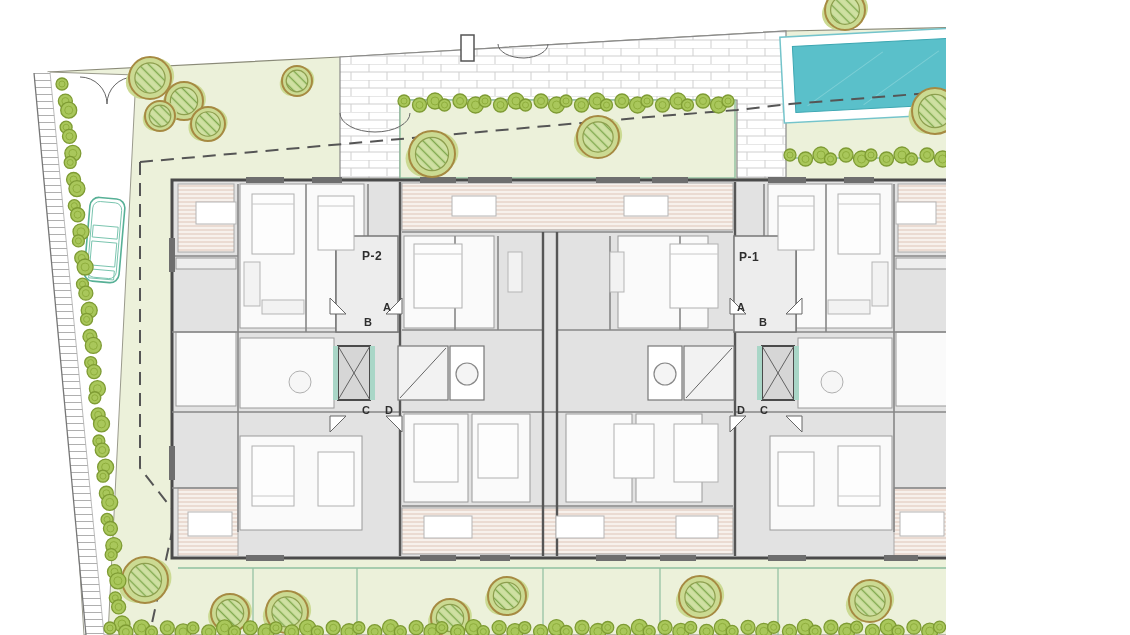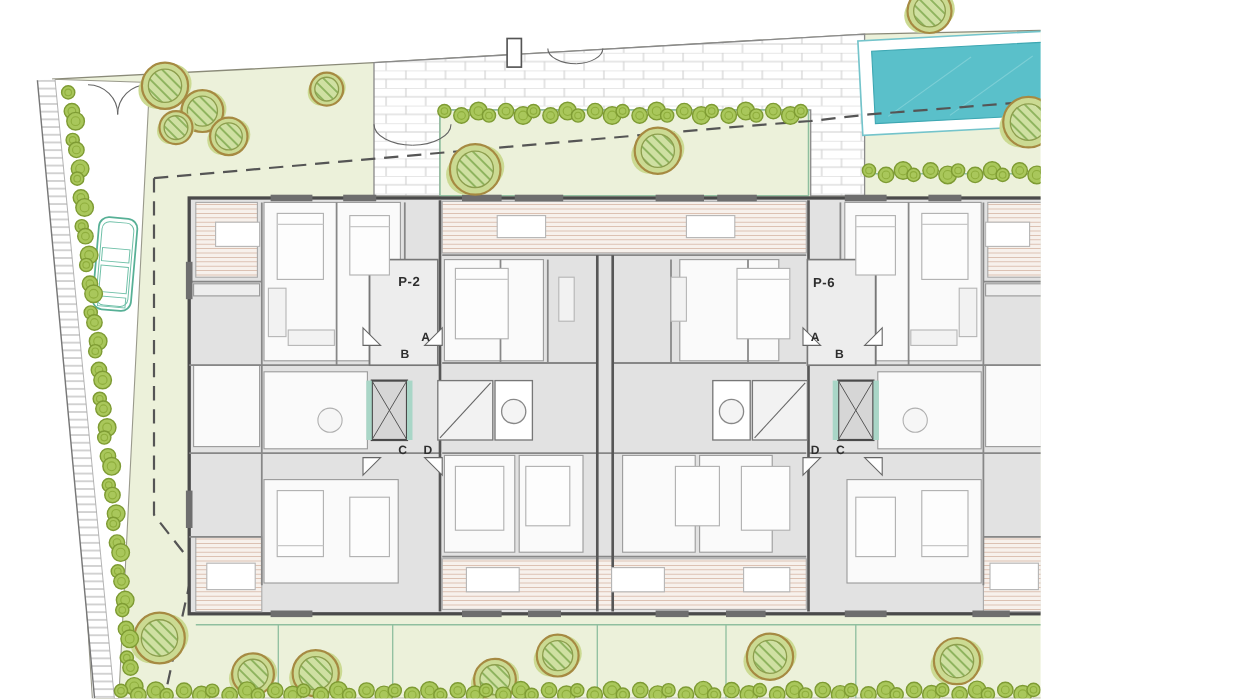--- a/index.html
+++ b/index.html
@@ -619,21 +619,21 @@
       <circle cx="1022.521739130435" cy="627.0434782608696" r="3" fill="none" stroke="#8fae3d" stroke-width="1"></circle>
       <circle cx="1038.3478260869565" cy="631.0289855072464" r="7" fill="#a9c75b" stroke="#7e9b33" stroke-width="1.3"></circle>
       <circle cx="1038.3478260869565" cy="631.0289855072464" r="3.5" fill="none" stroke="#8fae3d" stroke-width="1"></circle>
       <circle cx="1054.1739130434783" cy="627.0144927536232" r="8" fill="#a9c75b" stroke="#7e9b33" stroke-width="1.3"></circle>
       <circle cx="1054.1739130434783" cy="627.0144927536232" r="4" fill="none" stroke="#8fae3d" stroke-width="1"></circle>
       <circle cx="1064" cy="631" r="6" fill="#a9c75b" stroke="#7e9b33" stroke-width="1.3"></circle>
       <circle cx="1064" cy="631" r="3" fill="none" stroke="#8fae3d" stroke-width="1"></circle>
     </svg>
 
   <span class="lbl big" style="left:362px;top:250px">P-2</span>
-  <span class="lbl big" style="left:739px;top:251px">P-6</span>
+  <span class="lbl big" style="left:739px;top:251px">P-1</span>
   <span class="lbl" style="left:383px;top:302px">A</span>
   <span class="lbl" style="left:364px;top:317px">B</span>
   <span class="lbl" style="left:362px;top:405px">C</span>
   <span class="lbl" style="left:385px;top:405px">D</span>
   <span class="lbl" style="left:737px;top:302px">A</span>
   <span class="lbl" style="left:759px;top:317px">B</span>
   <span class="lbl" style="left:737px;top:405px">D</span>
   <span class="lbl" style="left:760px;top:405px">C</span>
 </div>
 

